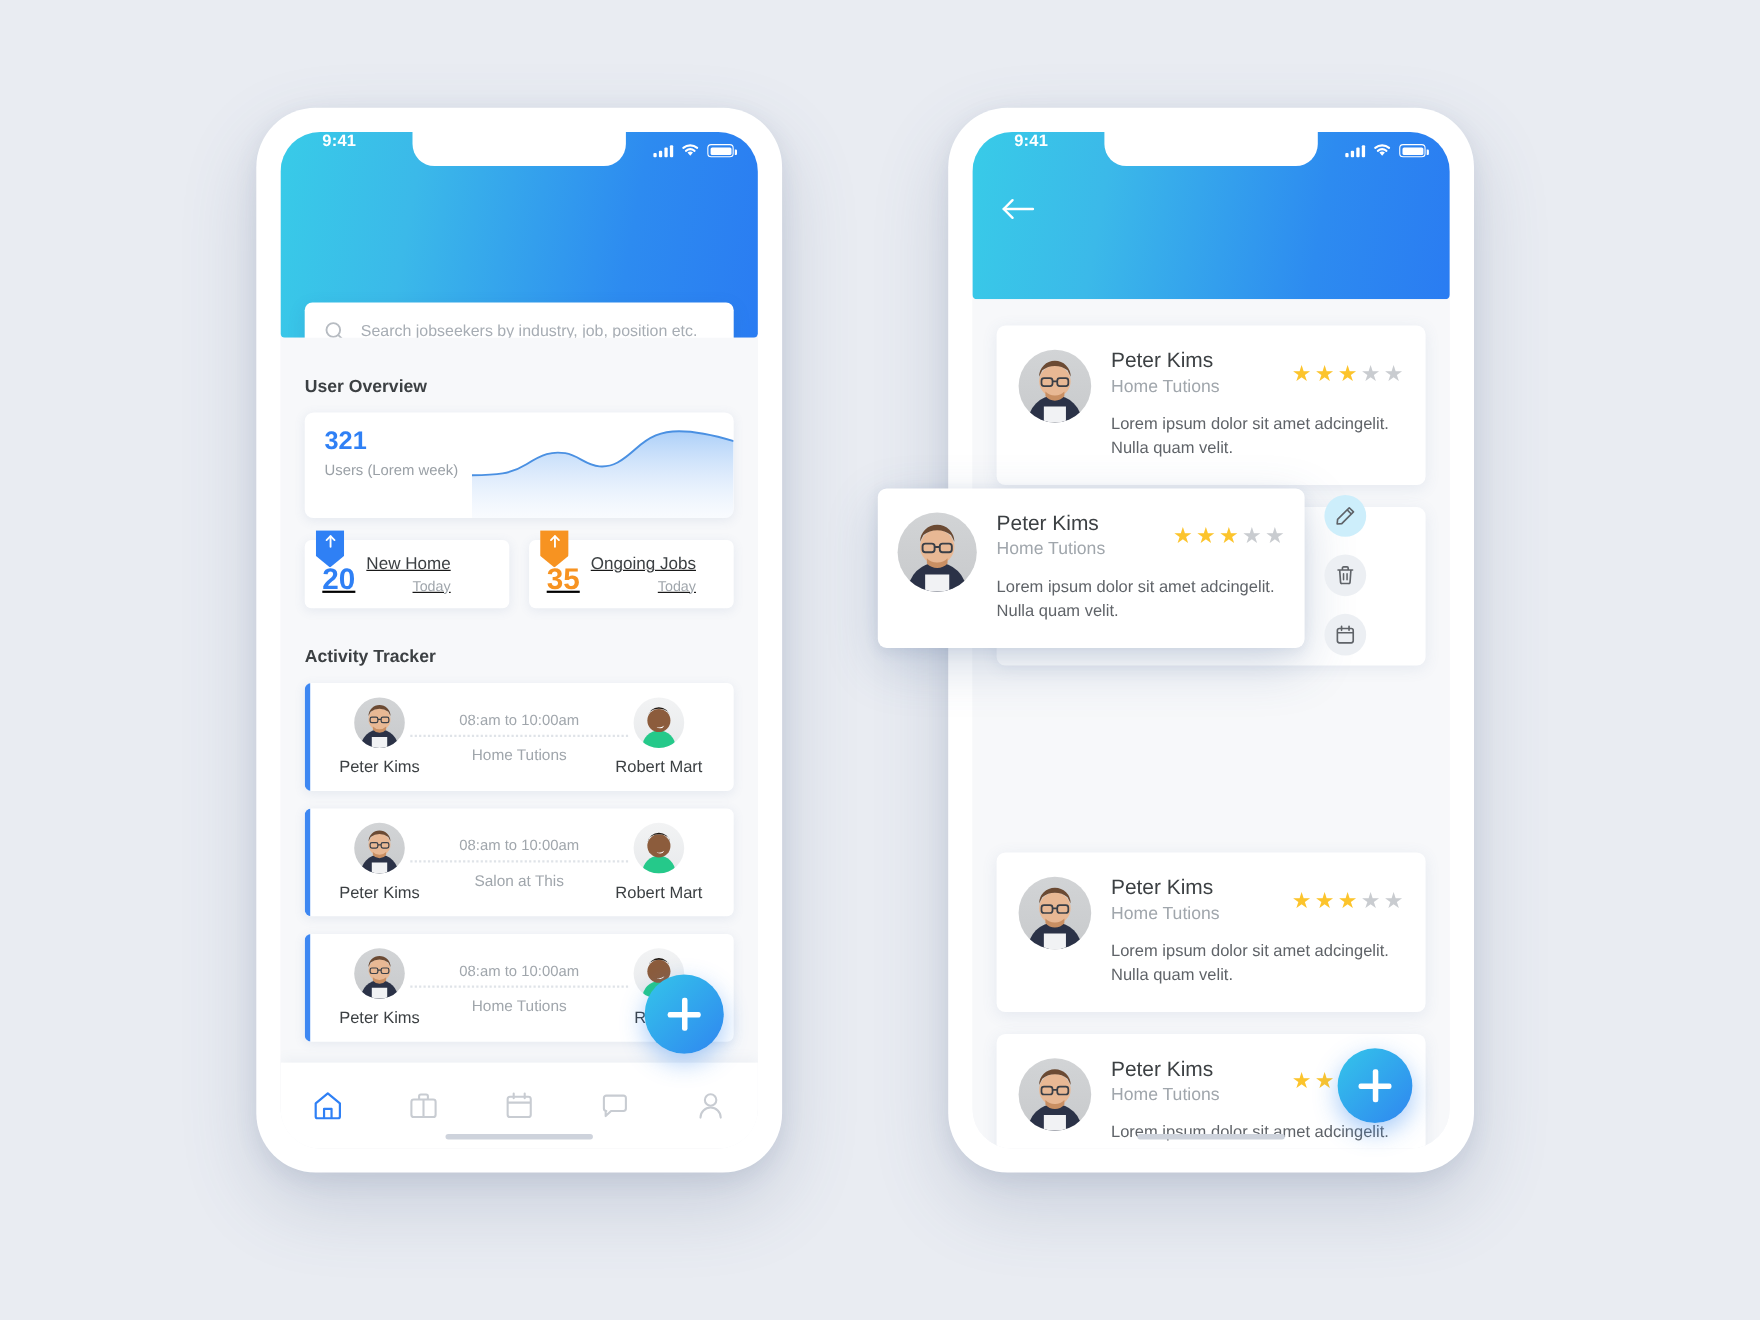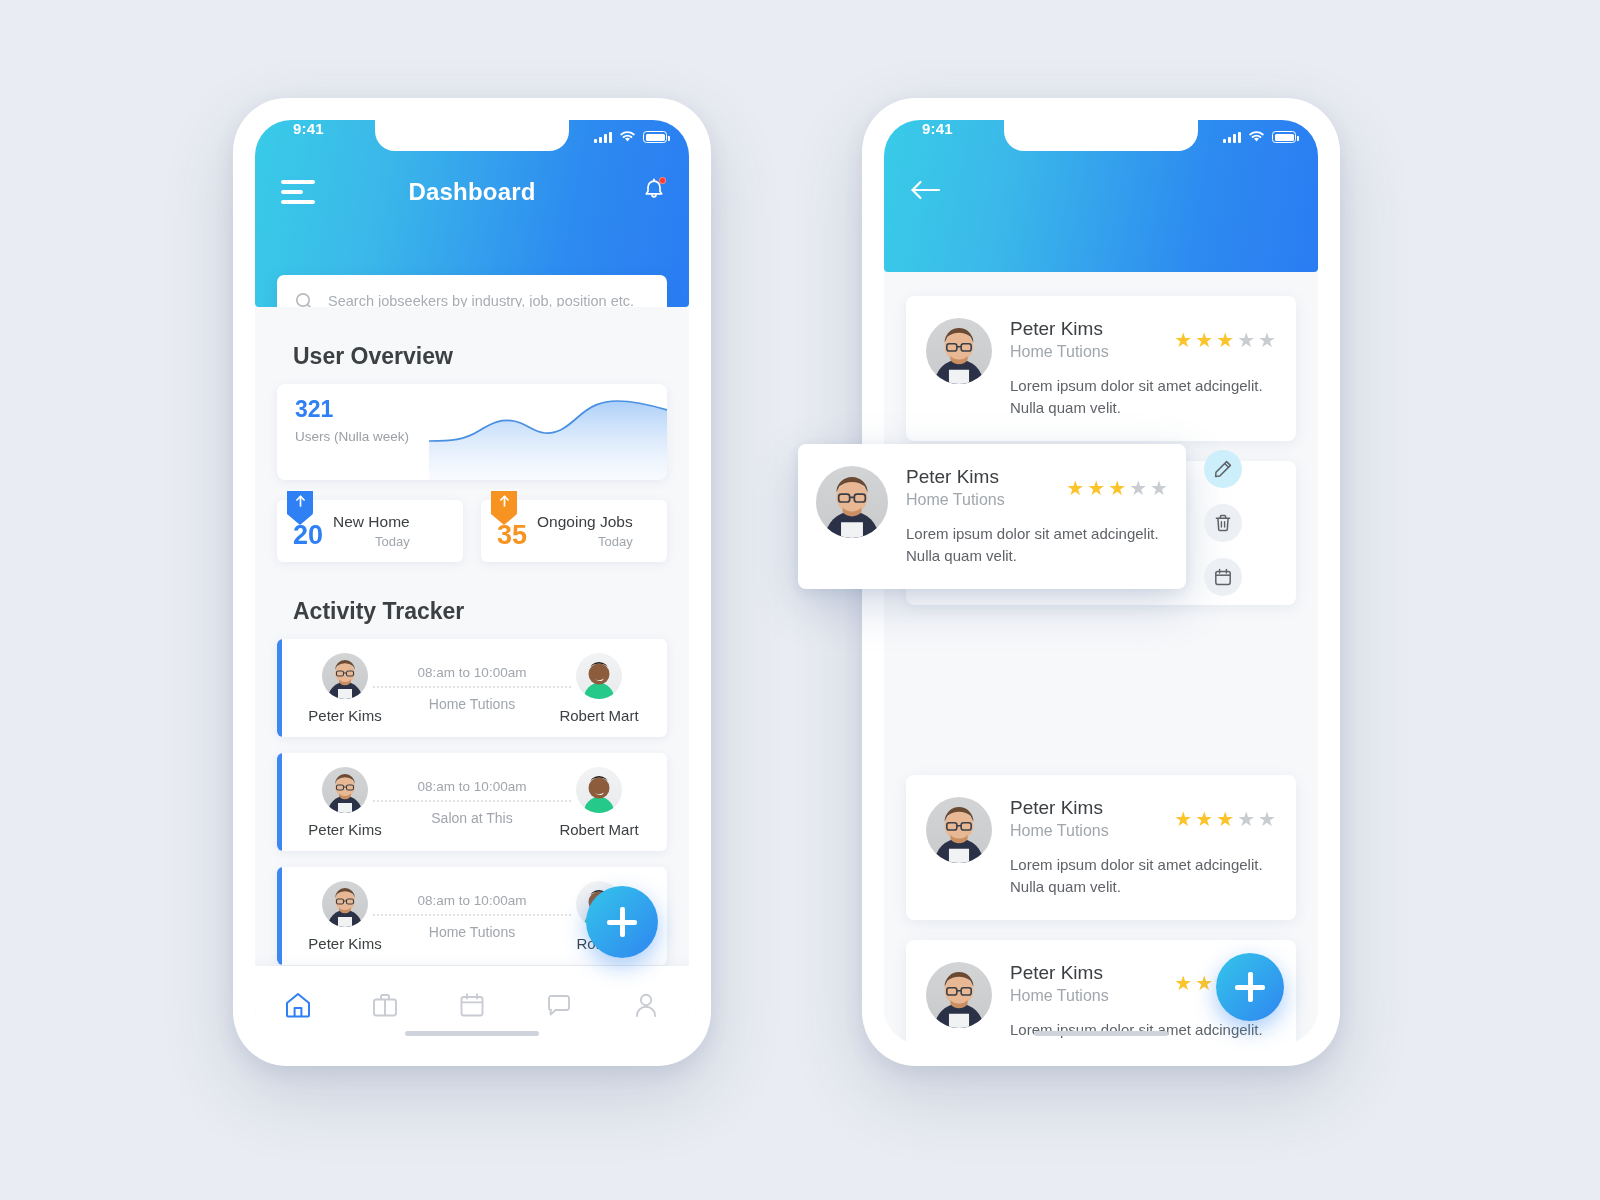--- a/index.html
+++ b/index.html
@@ -122,42 +122,42 @@
 
   
   .body-area {
     position: absolute; left: 0; right: 0;
     overflow: hidden; background: #f7f8fa;
   }
   .body-left  { top: 187px; bottom: 78px; }
   .body-right { top: 152px; bottom: 0; }
 
   .sec-title {
-    font-size: 23px; font-weight: bold; color: #3c4043;
-    margin: 36px 0 14px 38px;
+    font-size: 16px; font-weight: bold; color: #3c4043;
+    margin: 36px 0 14px 22px;
   }
 
   
   .ovcard {
     margin: 0 22px; height: 96px; background:#fff; border-radius: 8px;
     box-shadow: 0 2px 10px rgba(80,110,160,.10);
     display: flex; align-items: stretch; overflow: hidden;
   }
   .ovleft { padding: 14px 0 0 18px; width: 152px; }
   .ovnum { font-size: 23px; font-weight: bold; color: #2f80f5; line-height: 1; }
   .ovlbl { font-size: 13.5px; color: #9aa0a6; margin-top: 8px; }
   .ovchart { flex: 1; position: relative; }
   .ovchart svg { position:absolute; right:0; bottom:0; width:100%; height:100%; }
 
   
   .stats { display: flex; gap: 18px; margin: 20px 22px 0 22px; }
   .stat {
     flex: 1; height: 62px; background:#fff; border-radius: 6px;
     box-shadow: 0 2px 10px rgba(80,110,160,.10);
-    position: relative; display:flex; align-items:center; padding-left: 16px;
+    position: relative; display:flex; align-items:center; padding-left: 16px; text-decoration: underline;
   }
   .ribbon {
     position: absolute; left: 10px; top: -9px;
     width: 26px; height: 34px;
     display:flex; align-items:flex-start; justify-content:center;
     padding-top: 4px;
     border-radius: 0 0 13px 0;
     clip-path: polygon(0 0, 100% 0, 100% 68%, 50% 100%, 0 68%);
   }
   .rb-blue { background:#2f80f5; }
@@ -287,54 +287,38 @@
               <path d="M8.5 10.6 L11 7.6 a4.2 4.2 0 0 0-5 0 Z" fill="#fff"></path>
               <path d="M2.2 3.4 A10 10 0 0 1 14.8 3.4" stroke="#fff" stroke-width="1.9" fill="none" stroke-linecap="round"></path>
               <path d="M4.6 6.1 A6.4 6.4 0 0 1 12.4 6.1" stroke="#fff" stroke-width="1.9" fill="none" stroke-linecap="round"></path>
             </svg>
             <span class="batt">
                 <i></i>
               </span>
           </div>
         </div>
 
-        <div class="navrow">
-          <div class="hamburger">
-            <span></span>
-              <span></span>
-              <span></span>
-          </div>
-          <div class="nav-title">Dashboard</div>
-          <div class="bell-wrap">
-            <svg width="22" height="24" viewBox="0 0 22 24">
-              <path d="M11 3.2 a6 6 0 0 1 6 6 v4.1 l1.7 2.6 h-15.4 l1.7-2.6 v-4.1 a6 6 0 0 1 6-6 Z" fill="none" stroke="#fff" stroke-width="1.7" stroke-linejoin="round"></path>
-              <path d="M11 1.3 v1.9" stroke="#fff" stroke-width="1.7" stroke-linecap="round"></path>
-              <path d="M9 16.8 a2 2 0 0 0 4 0" fill="none" stroke="#fff" stroke-width="1.7" stroke-linecap="round"></path>
-            </svg>
-            <span class="bell-dot"></span>
-          </div>
-        </div>
 
         <div class="searchbar">
           <svg width="19" height="19" viewBox="0 0 19 19">
             <circle cx="8" cy="8" r="6.2" fill="none" stroke="#b7bcc2" stroke-width="1.7"></circle>
             <path d="M12.6 12.6 L17.4 17.4" stroke="#b7bcc2" stroke-width="1.7" stroke-linecap="round"></path>
           </svg>
           <input type="text" placeholder="Search jobseekers by industry, job, position etc." style="">
         </div>
       </div>
 
       <div class="body-area body-left">
 
         <div class="sec-title">User Overview</div>
 
         <div class="ovcard">
           <div class="ovleft">
             <div class="ovnum">321</div>
-            <div class="ovlbl">Users (Nulla week)</div>
+            <div class="ovlbl">Users (Lorem week)</div>
           </div>
           <div class="ovchart">
             <svg viewBox="0 0 230 96" preserveAspectRatio="none">
               <defs>
                 <linearGradient id="areaGrad" x1="0" y1="0" x2="0" y2="1">
                   <stop offset="0%" stop-color="#9ec7f7" stop-opacity="0.85"></stop>
                   <stop offset="100%" stop-color="#dce9fb" stop-opacity="0.18"></stop>
                 </linearGradient>
               </defs>
               <path d="M0,57 C22,57 34,56 48,47 C62,38 70,35 82,37 C94,39 100,48 112,49 C124,50 132,44 144,33 C156,22 166,17 182,17 C198,17 214,21 230,26 L230,96 L0,96 Z" fill="url(#areaGrad)"></path>

